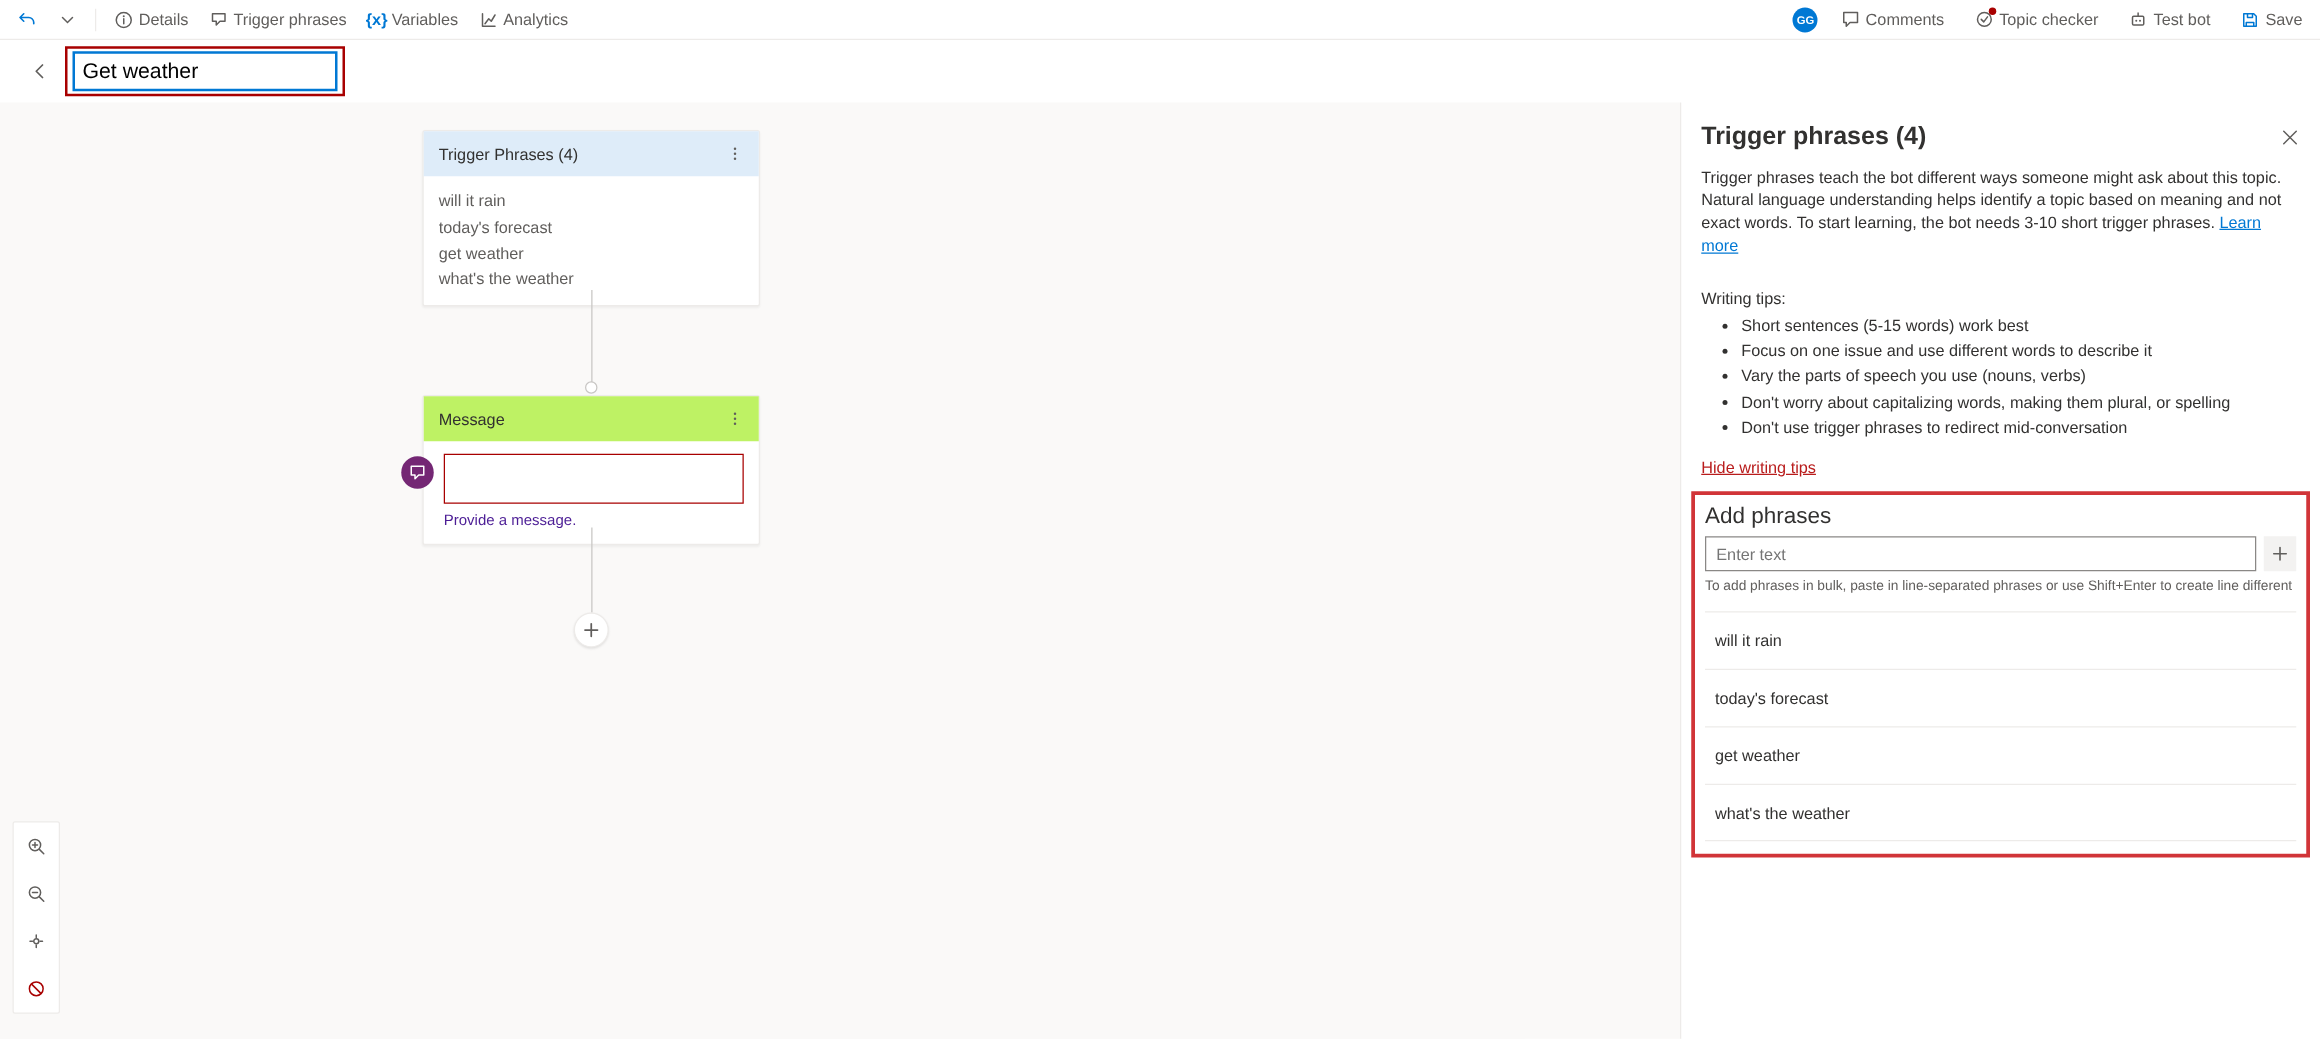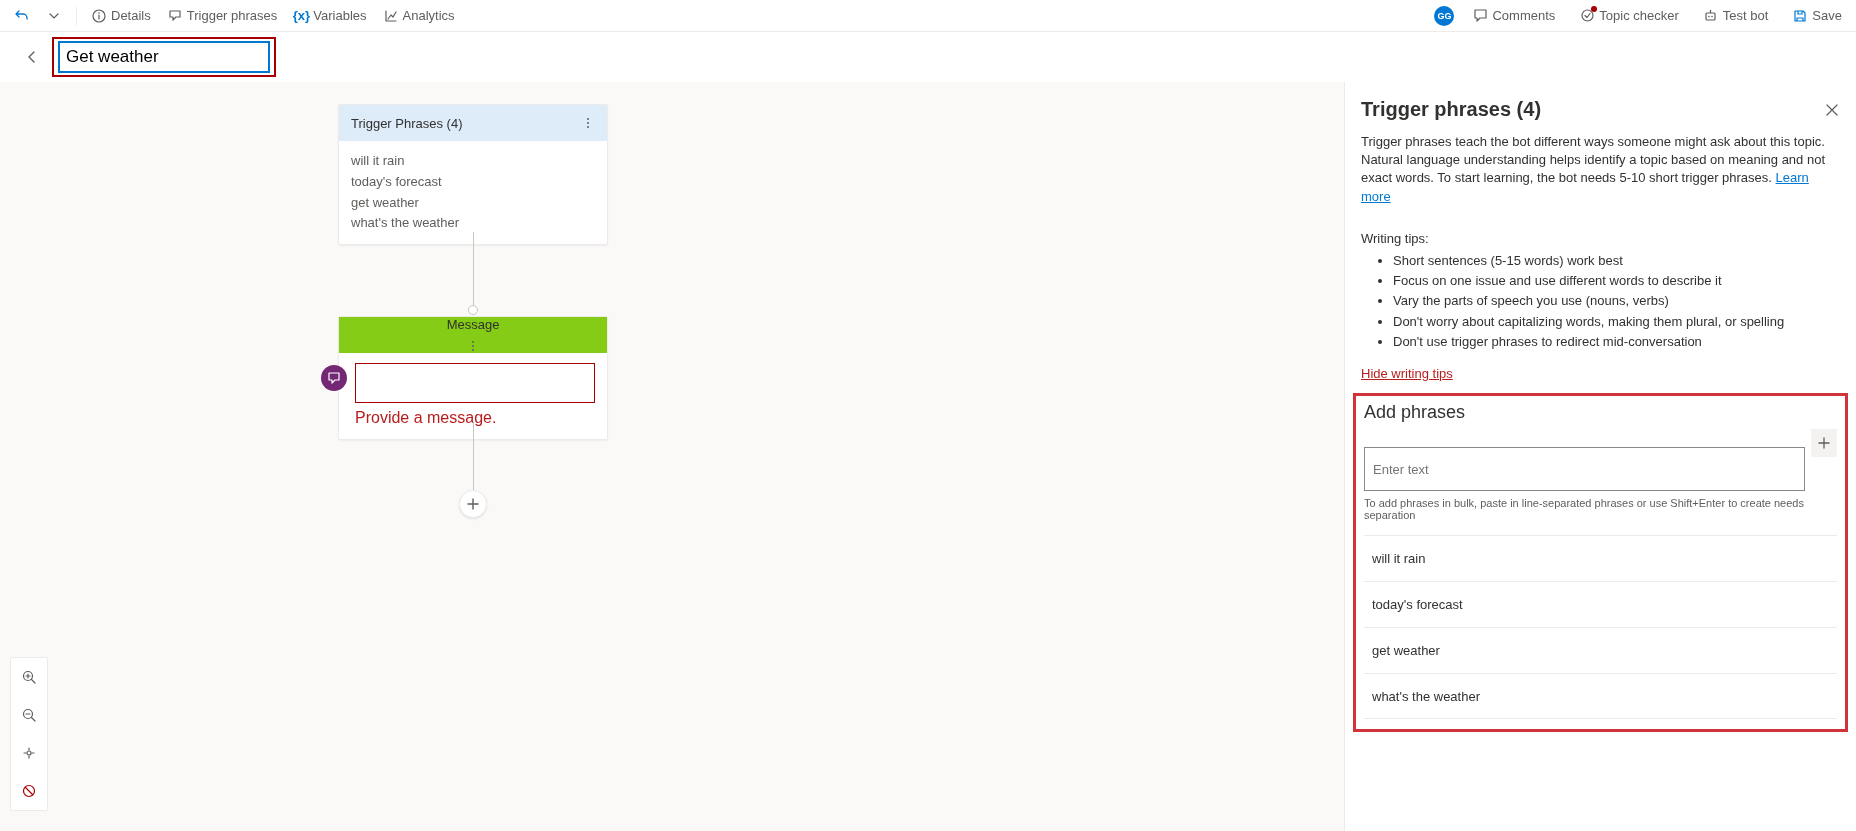--- a/index.html
+++ b/index.html
@@ -24,28 +24,28 @@
 
   
   .main { display: flex; position: absolute; top: 82px; bottom: 0; left: 0; right: 0; }
   .canvas-area { flex: 1; position: relative; background: #faf9f8; overflow: hidden; }
   .side-panel { width: 512px; border-left: 1px solid #edebe9; background: #fff; padding: 16px 0 0 0; overflow-y: auto; }
 
   
   .node { position: absolute; width: 270px; background: #fff; border: 1px solid #edebe9; border-radius: 2px; box-shadow: 0 1px 2px rgba(0,0,0,0.05); }
   .node-header { height: 36px; display: flex; align-items: center; justify-content: space-between; padding: 0 12px; font-size: 13px; }
   .node-trigger .node-header { background: #deecf9; color: #323130; }
-  .node-message .node-header { background: #84cc16; color: #323130; flex-direction: column; }
+  .node-message .node-header { background: #bef264; color: #323130; }
   .node-body { padding: 10px 12px; font-size: 13px; color: #605e5c; }
   .node-body .phrase { display: block; line-height: 1.6; }
   .msg-body { display: flex; gap: 8px; padding: 10px 12px 12px 12px; }
   .msg-icon { width: 26px; height: 26px; border-radius: 50%; background: #742774; display: flex; align-items: center; justify-content: center; flex-shrink: 0; margin-left: -30px; margin-top: 2px;}
   .msg-input-outer { flex:1; }
   .msg-input { width: 100%; height: 40px; border: 1px solid #a80000; }
-  .msg-error { color: #b91c1c; font-size: 16px; margin-top: 6px; }
+  .msg-error { color: #4c1d95; font-size: 12px; margin-top: 6px; }
   .more-icon { cursor: pointer; color: #605e5c; }
 
   .connector { position: absolute; width: 1px; background: #c8c6c4; left: 50%; }
   .conn-dot { position: absolute; width: 10px; height: 10px; border: 1px solid #c8c6c4; border-radius: 50%; background: #fff; left: 50%; transform: translateX(-50%); }
   .add-btn { position: absolute; width: 28px; height: 28px; border: 1px solid #edebe9; border-radius: 50%; background: #fff; left: 50%; transform: translateX(-50%); display: flex; align-items: center; justify-content: center; color: #605e5c; font-size: 16px; cursor: pointer; box-shadow: 0 1px 2px rgba(0,0,0,0.1); }
 
   
   .zoom-controls { position: absolute; left: 10px; bottom: 20px; width: 38px; background: #fff; border: 1px solid #edebe9; border-radius: 2px; display: flex; flex-direction: column; }
   .zoom-btn { height: 38px; display: flex; align-items: center; justify-content: center; cursor: pointer; color: #605e5c; }
 
@@ -57,21 +57,21 @@
   .sp-body p { margin-bottom: 12px; }
   .sp-link { color: #0078d4; text-decoration: underline; cursor: pointer; }
   .sp-tips-label { margin-bottom: 4px; margin-top: 24px; }
   .sp-body ul { padding-left: 32px; margin-bottom: 14px; }
   .sp-body li { margin-bottom: 2px; }
   .sp-hide-link { color: #b91c1c; cursor: pointer; display: block; margin: 4px 0 10px 0; text-decoration: underline; }
 
   .add-phrases-block { border: 3px solid #d13438; margin: 0 8px; padding: 6px 8px 10px 8px; }
   .ap-label { font-size: 18px; margin-bottom: 6px; }
   .ap-row { display: flex; gap: 6px; }
-  .ap-input { flex: 1; height: 44px; border: 1px solid #8a8886; padding: 0 8px; font-size: 13px; margin-top: 18px; }
+  .ap-input { flex: 1; height: 28px; border: 1px solid #8a8886; padding: 0 8px; font-size: 13px; }
   .ap-add { width: 26px; height: 28px; background: #f3f2f1; display: flex; align-items: center; justify-content: center; cursor: pointer; color: #605e5c; font-size: 14px; }
   .ap-hint { font-size: 11px; color: #605e5c; margin-top: 6px; }
   .phrase-list { margin-top: 14px; }
   .phrase-item { height: 46px; border-top: 1px solid #edebe9; display: flex; align-items: center; padding: 0 8px; font-size: 13px; color: #323130; }
   .phrase-item:last-child { border-bottom: 1px solid #edebe9; }
 
   svg { display: block; }
 </style>
 </head>
 <body>
@@ -266,21 +266,21 @@
     <div class="sp-header">
       <div class="sp-title">Trigger phrases (4)</div>
       <div class="sp-close">
         <svg width="16" height="16" viewBox="0 0 16 16">
             <path d="M3 3l10 10M13 3L3 13" stroke="#605e5c" stroke-width="1.2" stroke-linecap="round"></path>
           </svg>
       </div>
     </div>
     <div class="sp-body">
       <p>
-        <span>Trigger phrases teach the bot different ways someone might ask about this topic. Natural language understanding helps identify a topic based on meaning and not exact words. To start learning, the bot needs 5-10 short trigger phrases.</span>
+        <span>Trigger phrases teach the bot different ways someone might ask about this topic. Natural language understanding helps identify a topic based on meaning and not exact words. To start learning, the bot needs 3-10 short trigger phrases.</span>
         <span> </span>
         <a class="sp-link">Learn more</a>
       </p>
       <div class="sp-tips-label">Writing tips:</div>
       <ul>
         <li>Short sentences (5-15 words) work best</li>
         <li>Focus on one issue and use different words to describe it</li>
         <li>Vary the parts of speech you use (nouns, verbs)</li>
         <li>Don't worry about capitalizing words, making them plural, or spelling</li>
         <li>Don't use trigger phrases to redirect mid-conversation</li>
@@ -291,21 +291,21 @@
     <div class="add-phrases-block">
       <div class="ap-label">Add phrases</div>
       <div class="ap-row">
         <input class="ap-input" type="text" placeholder="Enter text" style="">
         <div class="ap-add">
           <svg width="12" height="12" viewBox="0 0 12 12">
               <path d="M6 1v10M1 6h10" stroke="#605e5c" stroke-width="1.3" stroke-linecap="round"></path>
             </svg>
         </div>
       </div>
-      <div class="ap-hint">To add phrases in bulk, paste in line-separated phrases or use Shift+Enter to create needs separation</div>
+      <div class="ap-hint">To add phrases in bulk, paste in line-separated phrases or use Shift+Enter to create line different</div>
 
       <div class="phrase-list">
         <div class="phrase-item">
             <span>will it rain</span>
           </div>
         <div class="phrase-item">
             <span>today's forecast</span>
           </div>
         <div class="phrase-item">
             <span>get weather</span>

